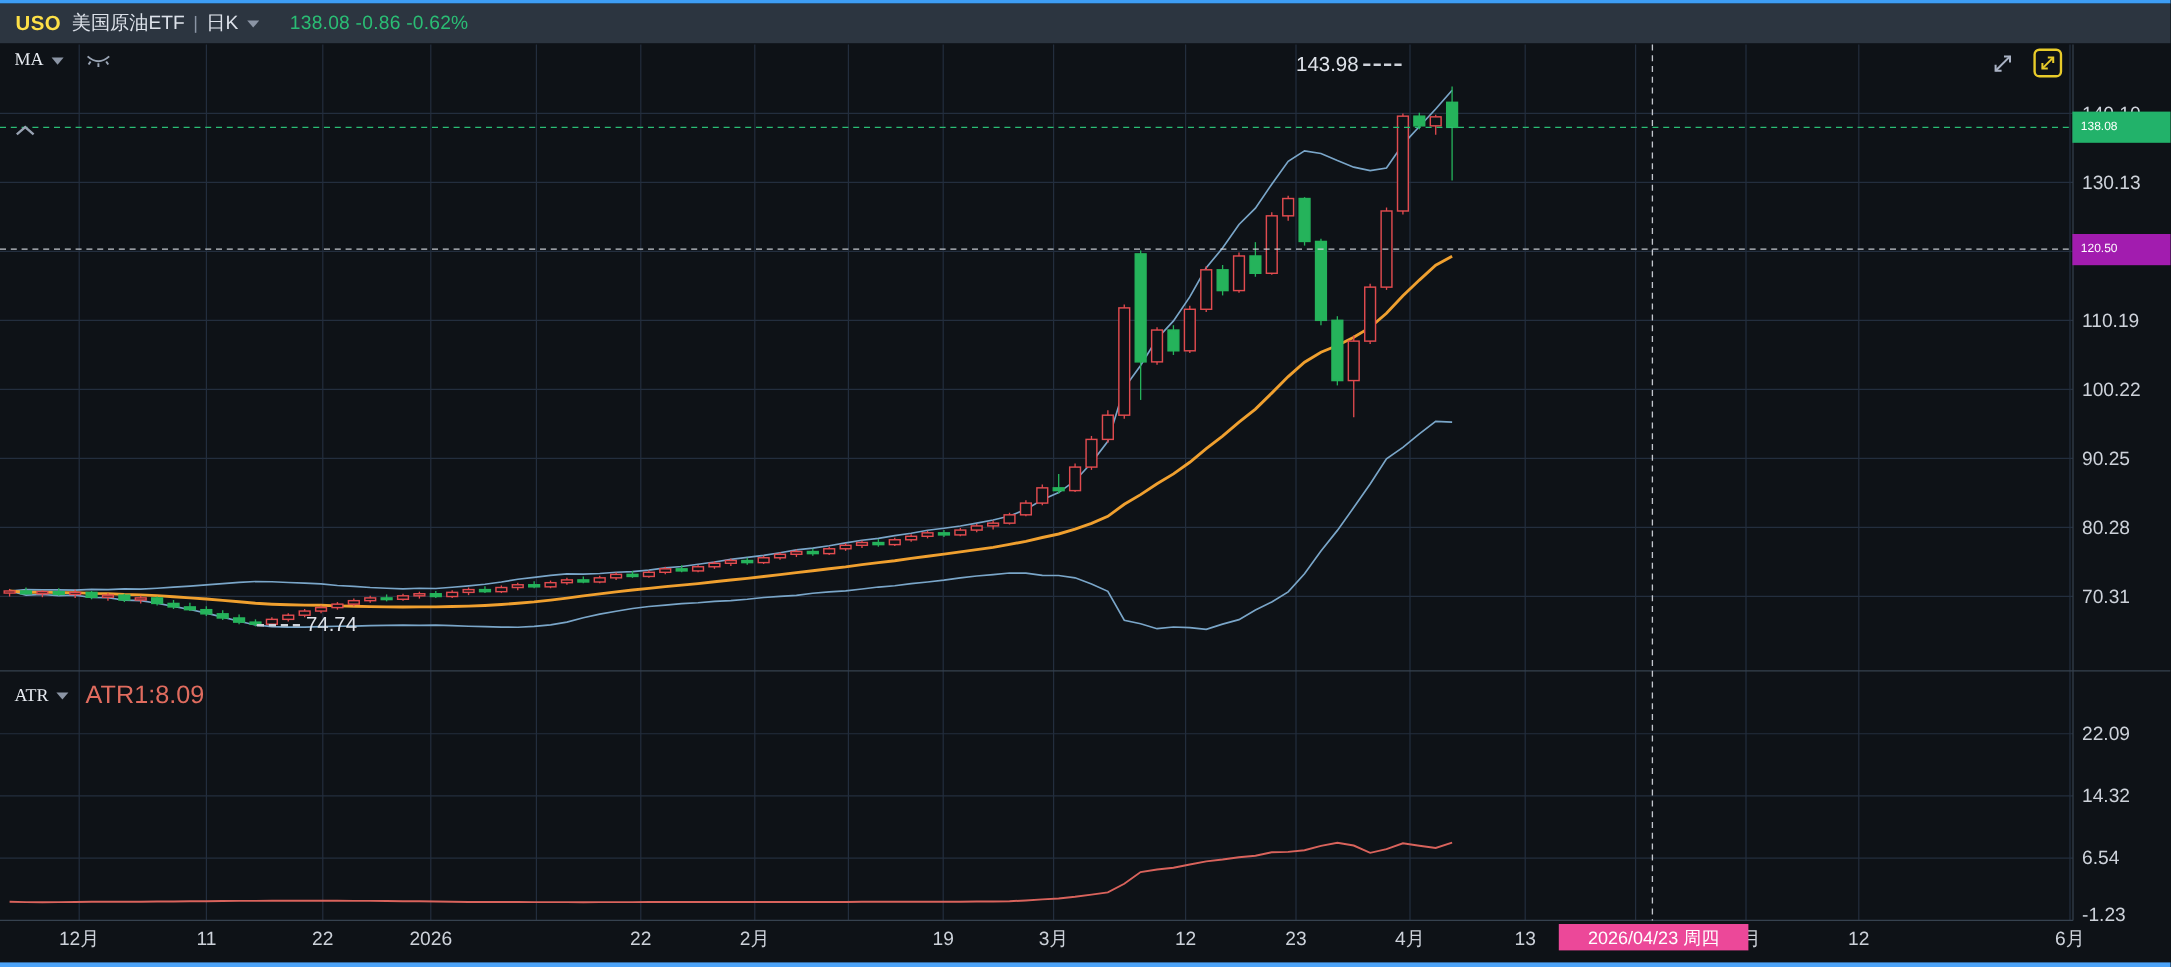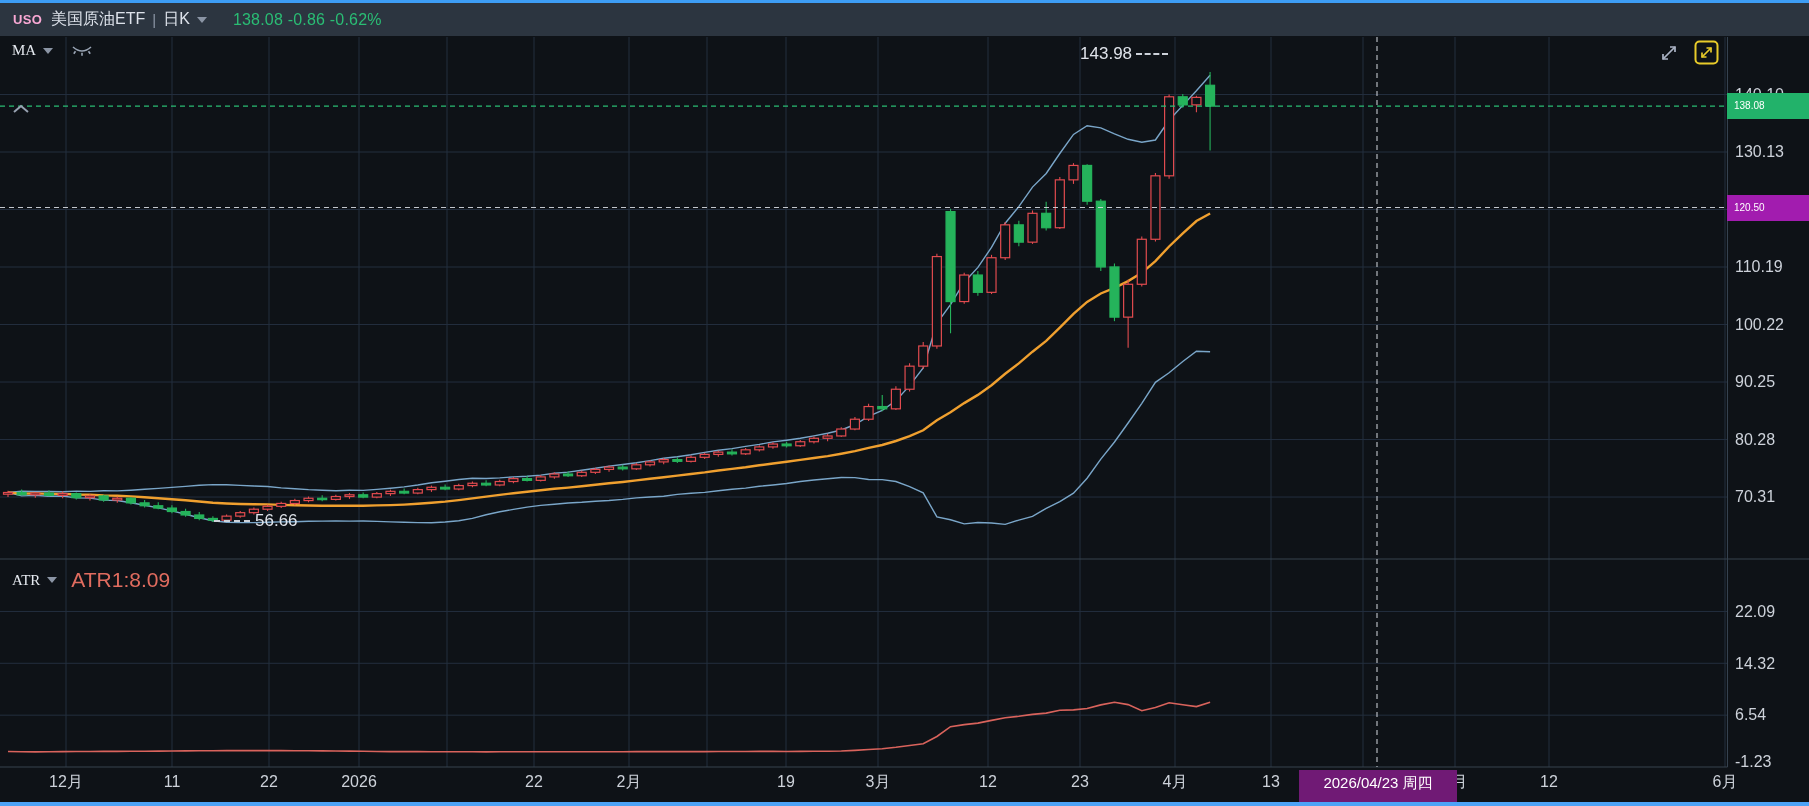--- a/index.html
+++ b/index.html
@@ -2,38 +2,38 @@
 <html><head>
 <meta charset="utf-8">
 <style>
   html,body{margin:0;padding:0;background:#0e1217;}
   .stage{position:relative;width:1809px;height:806px;background:#0e1217;overflow:hidden;
          font-family:"Liberation Sans", sans-serif;-webkit-font-smoothing:antialiased;}
   .top-accent{position:absolute;left:0;top:0;width:100%;height:3px;background:#3d9df5;}
   .bottom-accent{position:absolute;left:0;top:802px;width:100%;height:4px;background:#4da3f7;}
   .header{position:absolute;left:0;top:3px;width:100%;height:33px;background:#2c3540;
           display:flex;align-items:center;padding-left:13px;box-sizing:border-box;}
-  .header .sym{color:#f9a8d4;font-size:13px;font-weight:bold;letter-spacing:.3px;}
+  .header .sym{color:#fde047;font-size:17px;font-weight:bold;letter-spacing:.3px;}
   .header .name{color:#dde2ea;font-size:16px;margin-left:9px;}
   .header .sep{color:#8b95a5;font-size:15px;margin:0 7px;}
   .header .period{color:#dde2ea;font-size:16px;}
   .header .quote{color:#2abd74;font-size:16px;margin-left:26px;letter-spacing:.2px;}
   .caret{display:inline-block;width:0;height:0;border-left:5px solid transparent;
          border-right:5px solid transparent;border-top:6px solid #8b95a5;margin-left:7px;}
   .legend-row{position:absolute;display:flex;align-items:center;z-index:5;}
   .lg-main{color:#e6eaf0;font-size:15px;font-family:Liberation Serif, serif;}
   .lg-mid{color:#e3a43c;font-size:15px;margin-left:16px;}
   .lg-blue{color:#6cb0e2;font-size:15px;margin-left:18px;}
   .lg-atr{color:#e06c5f;font-size:21px;margin-left:14px;}
   .icon-btn{display:inline-flex;align-items:center;justify-content:center;cursor:pointer;}
   .badge{position:absolute;z-index:8;height:26px;line-height:26px;color:#fff;font-size:10px;
          padding-left:7px;box-sizing:border-box;}
   .badge-green{left:1727px;width:82px;background:#22b26a;}
   .badge-gray{left:1727px;width:82px;background:#a21caf;}
-  .badge-date{background:#701a75;color:#fff;font-size:15px;height:32px;line-height:26px;
+  .badge-date{background:#ec4899;color:#fff;font-size:15px;height:22px;line-height:26px;
               text-align:center;padding:0 9px;z-index:8;position:absolute;}
   .ann{position:absolute;display:flex;align-items:center;z-index:6;color:#dfe3ea;font-size:17px;}
   .ann .dash{border-top:2px dashed #cdd2da;height:0;}
   .chart-svg{position:absolute;left:0;top:0;z-index:1;}
 </style>
 </head>
 <body>
 
 <div class="stage">
   <div class="top-accent"></div>
@@ -346,17 +346,17 @@
   <div class="badge badge-green" id="badge-cur" style="left: 1727px; top: 93.1444px;">138.08</div>
   <div class="badge badge-gray" id="badge-cross" style="left: 1727px; top: 194.546px;">120.50</div>
   <div class="badge-date" id="badge-date" style="top: 770px; left: 1299px; width: 140px;">2026/04/23 周四</div>
 
   <div class="ann" id="ann-high" style="left: 1080.08px; top: 44px; justify-content: flex-end;">
     <span>143.98</span>
     <span class="dash" style="width:32px;margin-left:4px;"></span>
   </div>
   <div class="ann" id="ann-low" style="left: 214px; top: 510.96px;">
     <span class="dash" style="width:36px;margin-right:5px;"></span>
-    <span>56.66</span>
+    <span>74.74</span>
   </div>
 
   <div class="bottom-accent"></div>
 </div>
 
 </body></html>

